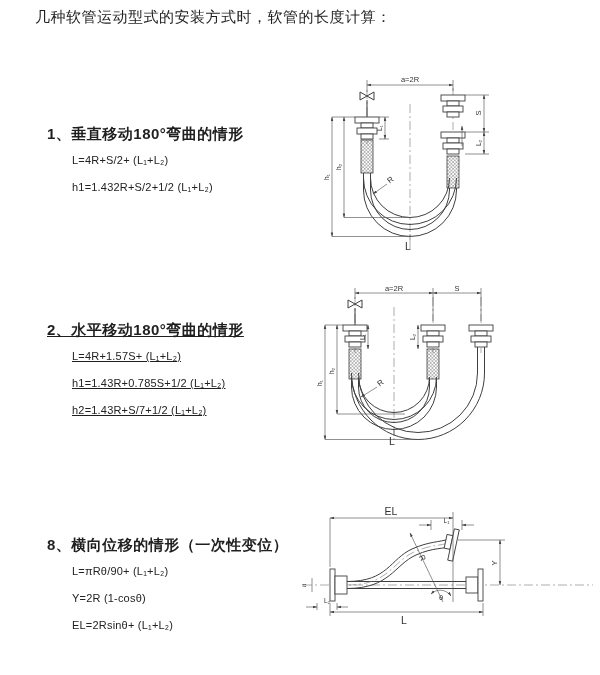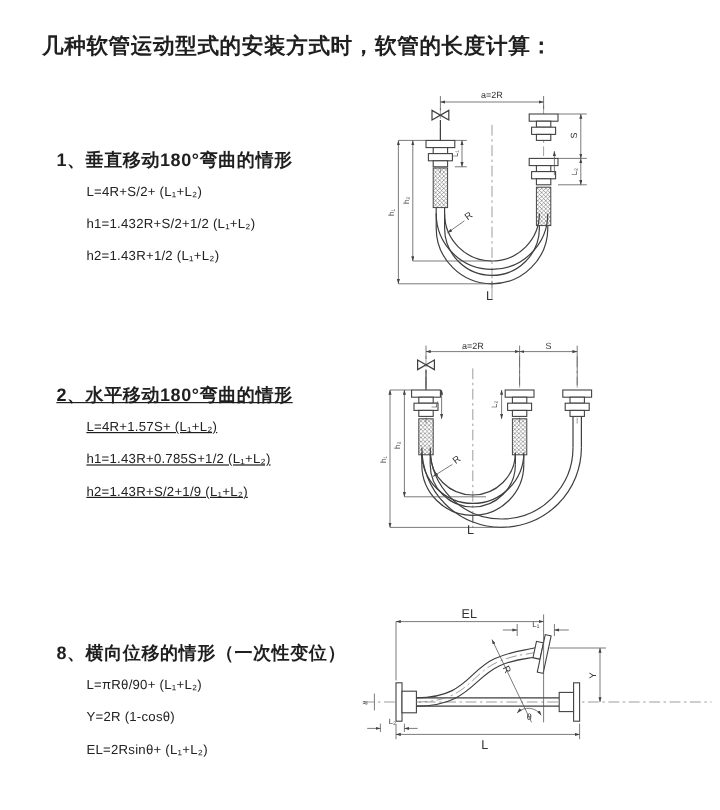--- a/index.html
+++ b/index.html
@@ -1,20 +1,20 @@
 <!DOCTYPE html>
 <html><head>
 <meta charset="utf-8">
 <style>
   html,body{margin:0;padding:0;}
   body{
     width:600px;height:675px;background:#ffffff;position:relative;overflow:hidden;
     font-family:"Liberation Sans","DejaVu Sans",sans-serif;color:#1f1f1f;
   }
-  .title{position:absolute;left:35px;top:26px;font-size:18px;font-weight:bold;letter-spacing:.5px;}
+  .title{position:absolute;left:35px;top:8px;font-size:15px;font-weight:normal;letter-spacing:.5px;}
   .section{position:absolute;left:47px;}
   .sec-heading{font-size:15px;font-weight:bold;line-height:27px;letter-spacing:.5px;white-space:nowrap;margin-top:20px;}
   .formula{font-size:11px;line-height:27px;padding-left:25px;white-space:nowrap;letter-spacing:.2px;color:#222;}
   .dwg{position:absolute;}
   
   .ln{stroke:#3f3f3f;stroke-width:1;fill:none;}
   .fil{stroke:#3f3f3f;stroke-width:.9;fill:#ffffff;}
   .dim{stroke:#555;stroke-width:.65;fill:none;}
   .cl{stroke:#777;stroke-width:.6;fill:none;stroke-dasharray:9 3 2 3;}
   .lb{fill:#333;font-size:8px;font-family:"Liberation Sans","DejaVu Sans",sans-serif;}
@@ -25,28 +25,27 @@
 </style>
 </head>
 <body>
 
 <div class="title">几种软管运动型式的安装方式时，软管的长度计算：</div>
 
 <div class="section" style="top:100px;">
   <div class="sec-heading">1、垂直移动180°弯曲的情形</div>
   <div class="formula">L=4R+S/2+ (L₁+L₂)</div>
   <div class="formula">h1=1.432R+S/2+1/2 (L₁+L₂)</div>
-  <div class="formula">h2=1.43R+1/2 (L₁+L₂)</div>
 </div>
 
 <div class="section" style="top:296px;text-decoration:underline;">
   <div class="sec-heading">2、水平移动180°弯曲的情形</div>
   <div class="formula">L=4R+1.57S+ (L₁+L₂)</div>
   <div class="formula">h1=1.43R+0.785S+1/2 (L₁+L₂)</div>
-  <div class="formula">h2=1.43R+S/2+1/9 (L₁+L₂)</div>
+  <div class="formula">h2=1.43R+S/7+1/2 (L₁+L₂)</div>
 </div>
 
 <div class="section" style="top:511px;">
   <div class="sec-heading">8、横向位移的情形（一次性变位）</div>
   <div class="formula">L=πRθ/90+ (L₁+L₂)</div>
   <div class="formula">Y=2R (1-cosθ)</div>
   <div class="formula">EL=2Rsinθ+ (L₁+L₂)</div>
 </div>
 
 <svg class="dwg" style="left:312px;top:72px;" width="288" height="185" viewBox="0 0 288 185">

